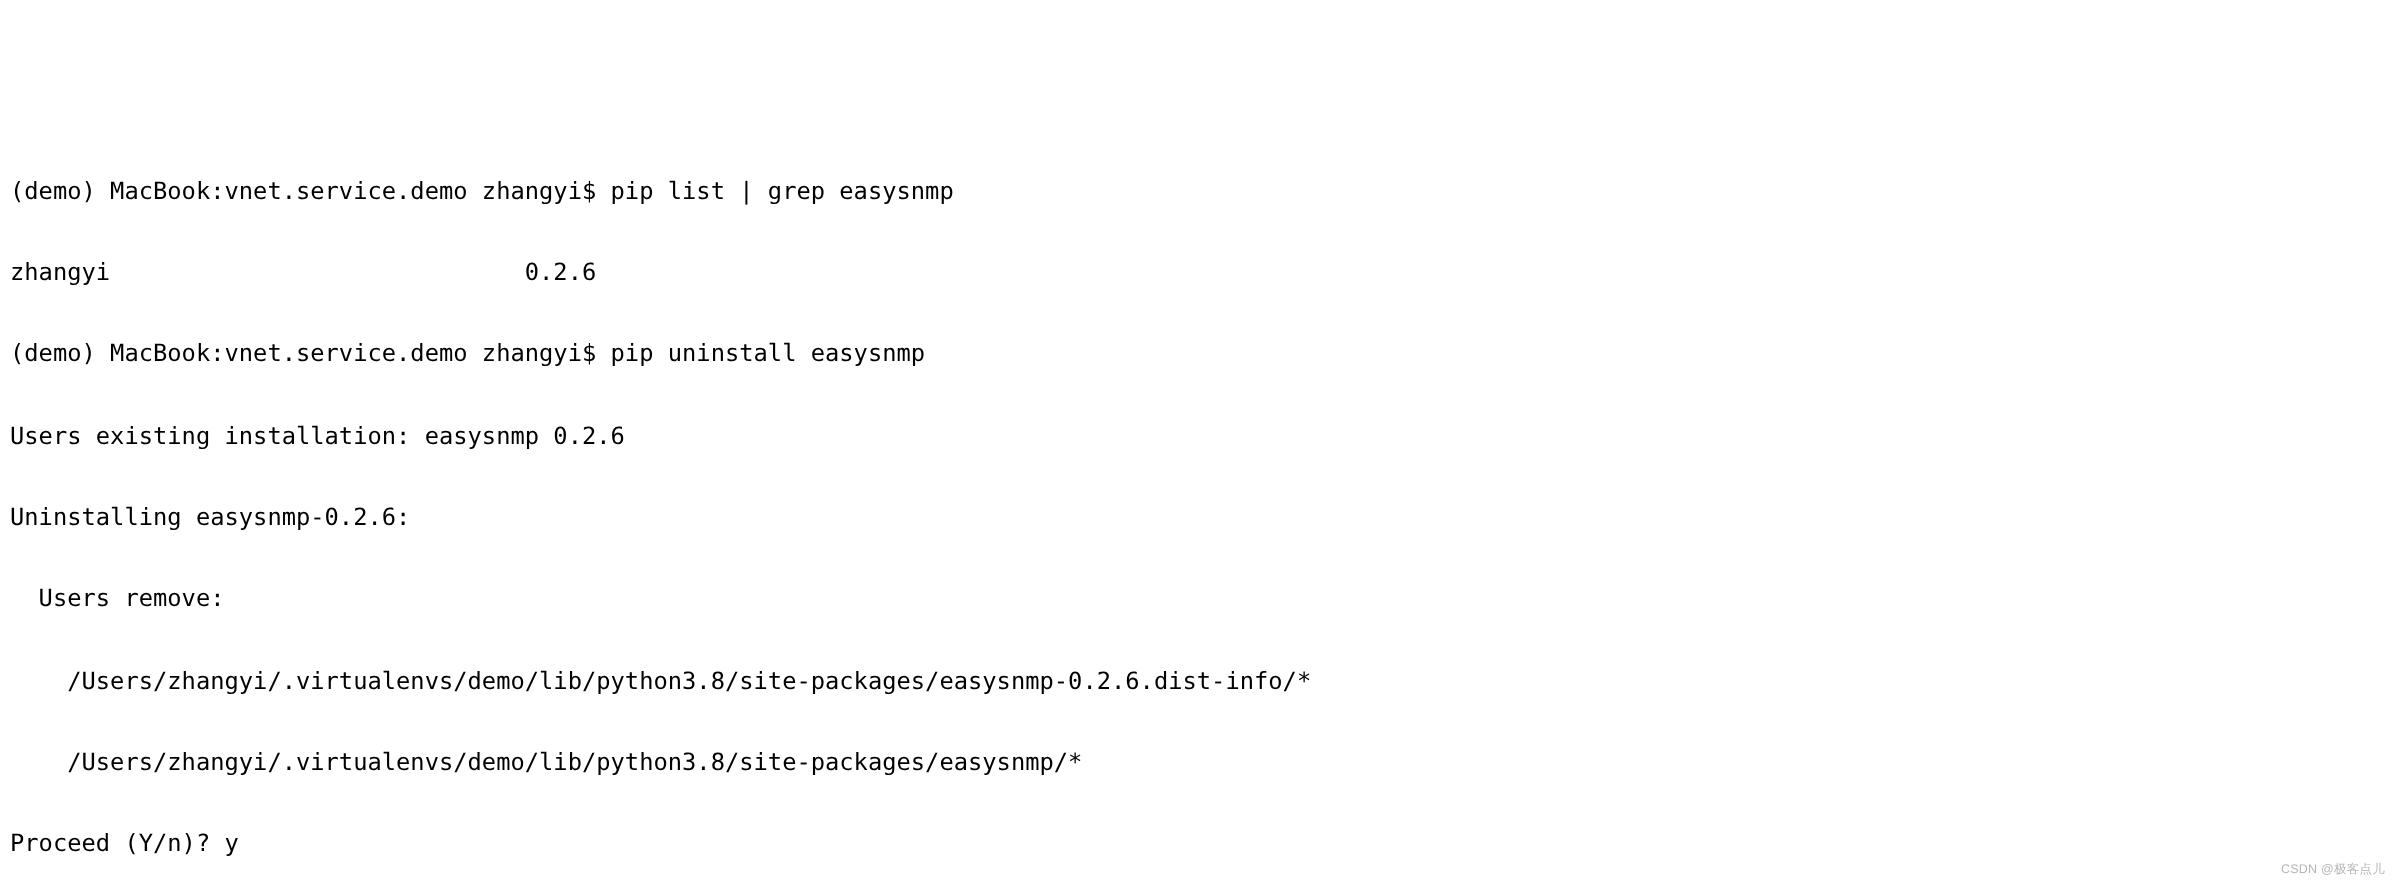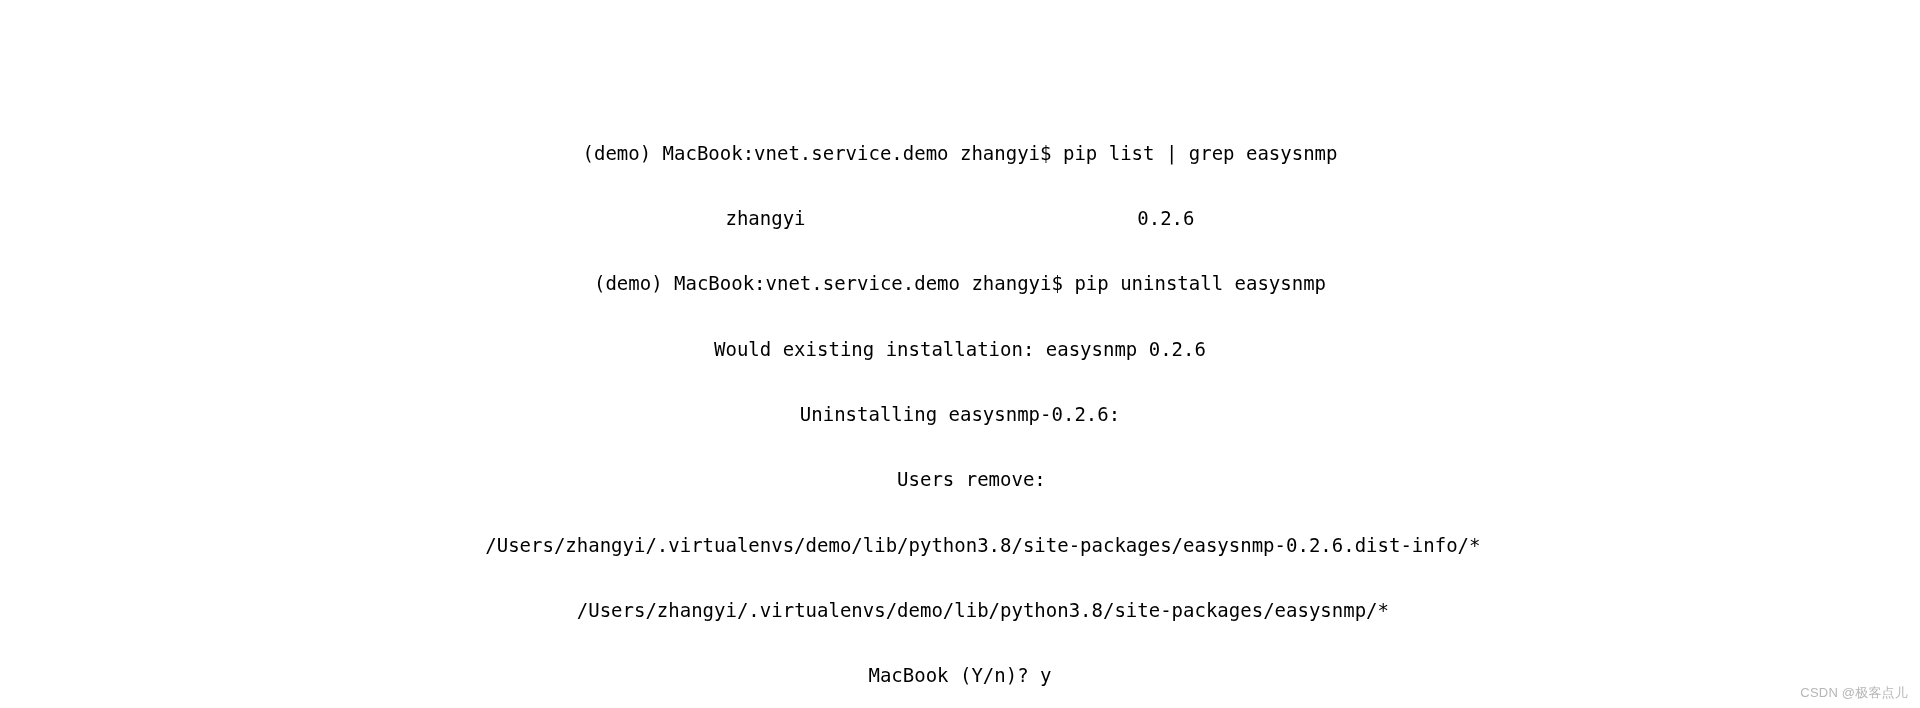--- a/index.html
+++ b/index.html
@@ -1,54 +1,54 @@
 <!DOCTYPE html>
 <html><head>
   <meta charset="utf-8">
   <style>
-    * { margin: 0; padding: 0; box-sizing: border-box; text-align: center; }
+    * { margin: 0; padding: 0; box-sizing: border-box; }
     body {
       background: #ffffff;
       font-family: "Menlo", "Monaco", "Consolas", monospace;
       font-size: 19px;
       line-height: 1.72;
       color: #000000;
       padding: 6px 8px;
       white-space: pre;
       overflow: hidden;
       width: 1920px;
       height: 708px;
       position: relative;
     }
     .line { display: block; }
     .watermark {
       position: absolute;
       right: 12px;
       bottom: 4px;
       font-family: sans-serif;
-      font-size: 13px;
+      font-size: 10px;
       color: rgba(120,120,120,0.55);
       letter-spacing: 0.2px;
       white-space: nowrap;
     }
   </style>
 </head>
 <body>
 
 
 
 <span class="line"><span>(demo) MacBook:vnet.service.demo zhangyi$ </span><span>pip list | grep easysnmp</span></span>
 <span class="line"><span>zhangyi                             </span><span>0.2.6</span></span>
 <span class="line"><span>(demo) MacBook:vnet.service.demo zhangyi$ </span><span>pip uninstall easysnmp</span></span>
-<span class="line"><span>Would existing installation: easysnmp 0.2.6</span></span>
+<span class="line"><span>Users existing installation: easysnmp 0.2.6</span></span>
 <span class="line"><span>Uninstalling easysnmp-0.2.6:</span></span>
 <span class="line"><span>  Users remove:</span></span>
 <span class="line"><span>    /Users/zhangyi/.virtualenvs/demo/lib/python3.8/site-packages/easysnmp-0.2.6.dist-info/*</span></span>
 <span class="line"><span>    /Users/zhangyi/.virtualenvs/demo/lib/python3.8/site-packages/easysnmp/*</span></span>
-<span class="line"><span>MacBook (Y/n)? </span><span>y</span></span>
+<span class="line"><span>Proceed (Y/n)? </span><span>y</span></span>
 
 
 
 
 
 
 
 
 
 <div class="watermark">CSDN @极客点儿</div>

